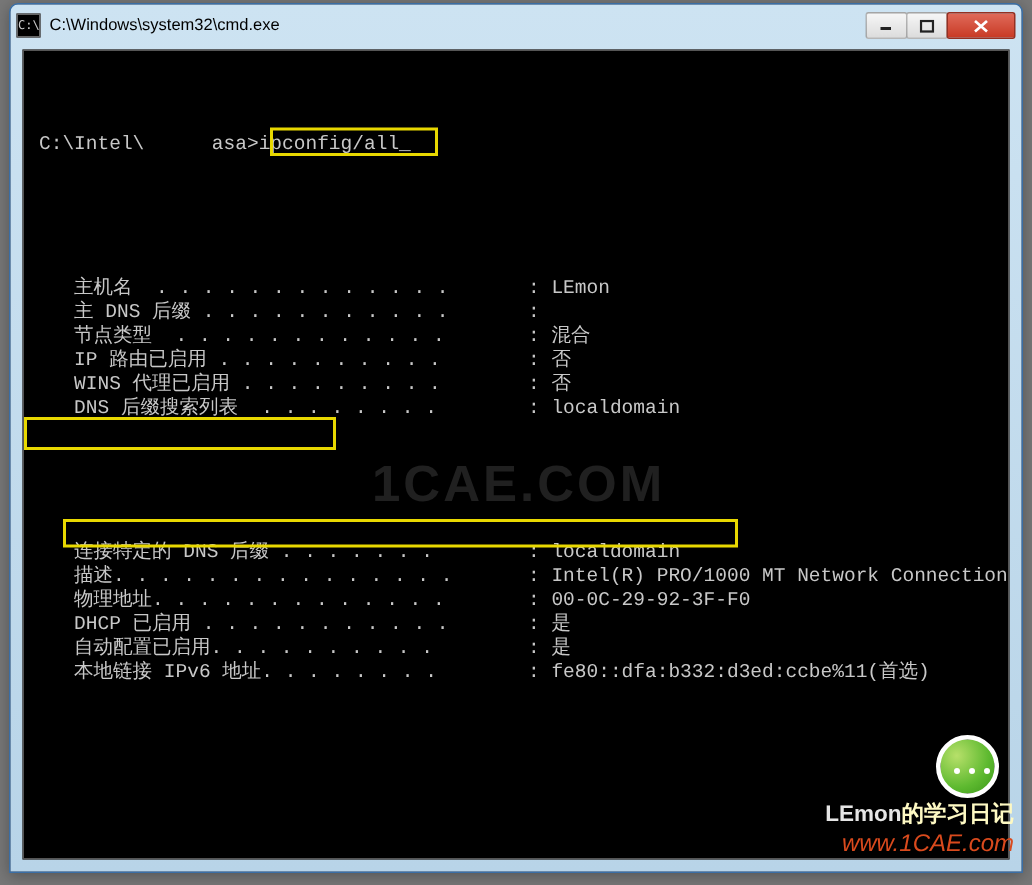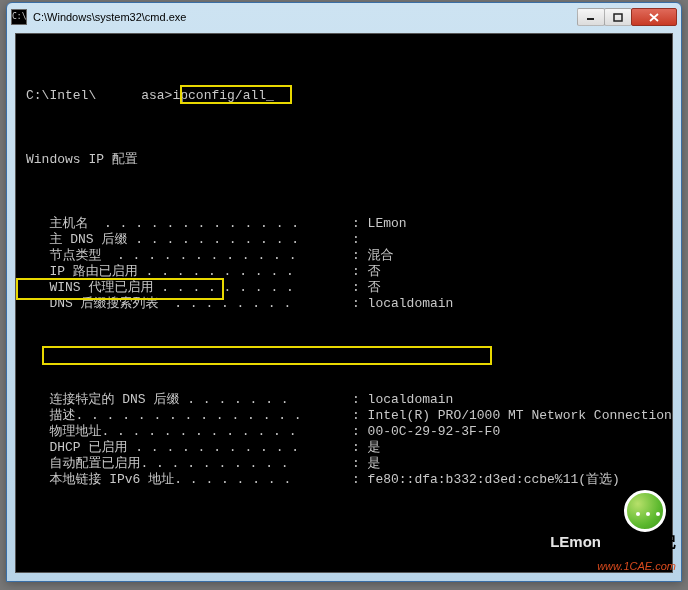--- a/index.html
+++ b/index.html
@@ -117,24 +117,24 @@
     position:absolute;top:19px;
     box-shadow: 10px 0 #fff, 20px 0 #fff;
     left:9px;
   }
   .caption1 {
     position:absolute; right:12px; bottom:38px;
     font-size:15px; font-weight:bold;
     color:#fff;
   }
   .caption1 .pre { color:#e5e5e5; }
-  .caption1 .blue { color:#000000; }
+  .caption1 .blue { color:#fef9c3; }
   .caption2 {
     position:absolute; right:12px; bottom:18px;
-    font-size:11px; font-style:italic;
+    font-size:16px; font-style:italic;
     color:#d94a1d;
     font-family: Arial,sans-serif;
   }
 </style>
 </head>
 <body>
 
 <div class="window">
 
   <div class="titlebar">
@@ -153,25 +153,25 @@
       </div>
       <div class="winbtn close">
         <svg width="11" height="9">
             <path d="M1 1 L9 8 M9 1 L1 8" stroke="#fff" stroke-width="1.8"></path>
           </svg>
       </div>
     </div>
   </div>
 
   <div class="client">
+    <div class="watermark">1CAE.COM</div>
     <div class="term">
 <div class="row"></div>
 <div class="row"><span>C:\Intel\</span><span class="hidden"></span><span>asa&gt;</span><span>ipconfig/all</span><span>_</span></div>
 <div class="row"></div>
-<div class="row"><span>Windows IP 配置</span></div>
 <div class="row"></div>
 <div id="rows-host"><div class="row"><span>   主机名  . . . . . . . . . . . . . </span><span class="col2">: LEmon</span></div><div class="row"><span>   主 DNS 后缀 . . . . . . . . . . . </span><span class="col2">:</span></div><div class="row"><span>   节点类型  . . . . . . . . . . . . </span><span class="col2">: 混合</span></div><div class="row"><span>   IP 路由已启用 . . . . . . . . . . </span><span class="col2">: 否</span></div><div class="row"><span>   WINS 代理已启用 . . . . . . . . . </span><span class="col2">: 否</span></div><div class="row"><span>   DNS 后缀搜索列表  . . . . . . . . </span><span class="col2">: localdomain</span></div></div>
 <div class="row"></div>
 <div class="row"></div>
 <div id="rows-adapter"><div class="row"><span>   连接特定的 DNS 后缀 . . . . . . . </span><span class="col2">: localdomain</span></div><div class="row"><span>   描述. . . . . . . . . . . . . . . </span><span class="col2">: Intel(R) PRO/1000 MT Network Connection</span></div><div class="row"><span>   物理地址. . . . . . . . . . . . . </span><span class="col2">: 00-0C-29-92-3F-F0</span></div><div class="row"><span>   DHCP 已启用 . . . . . . . . . . . </span><span class="col2">: 是</span></div><div class="row"><span>   自动配置已启用. . . . . . . . . . </span><span class="col2">: 是</span></div><div class="row"><span>   本地链接 IPv6 地址. . . . . . . . </span><span class="col2">: fe80::dfa:b332:d3ed:ccbe%11(首选)</span></div></div>
 
 
     </div>
 
     <div class="hl" style="left:164px; top:51px; width:112px; height:19px;"></div>

